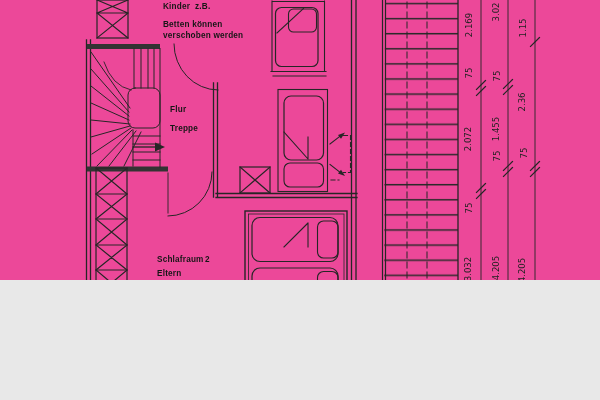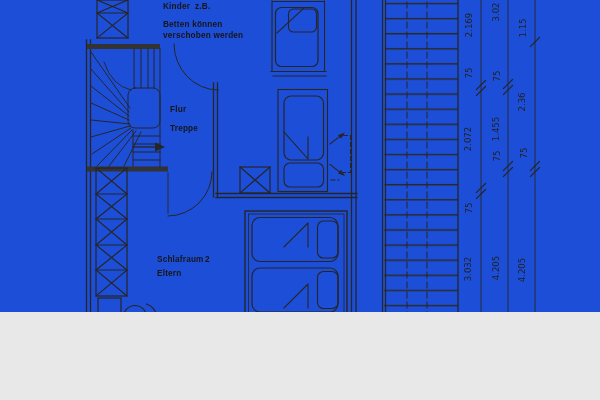--- a/index.html
+++ b/index.html
@@ -1,16 +1,16 @@
 <!DOCTYPE html>
 <html><head>
 <meta charset="utf-8">
 <style>
   html,body{margin:0;padding:0;background:#e8e8e8;}
-  .sheet{position:relative;width:600px;height:312px;background:#1d4ed8;overflow:hidden;
+  .sheet{position:relative;width:600px;height:280px;background:#ec4899;overflow:hidden;
          font-family:"Liberation Sans",sans-serif;}
   svg{display:block}
   .plan-label{font-family:"Liberation Sans",sans-serif;font-weight:bold;font-size:8.2px;
               fill:#161616;letter-spacing:.2px;}
   .dim-label{font-family:"DejaVu Sans",sans-serif;font-size:8.6px;fill:#222;}
 </style>
 </head>
 <body>
 
 <div class="sheet">

